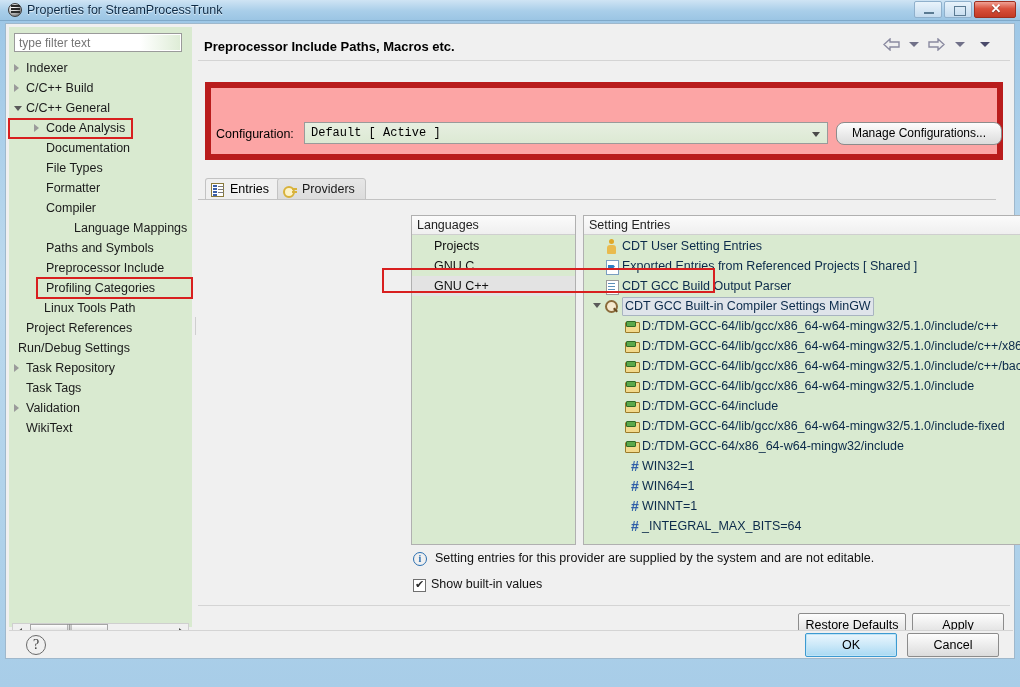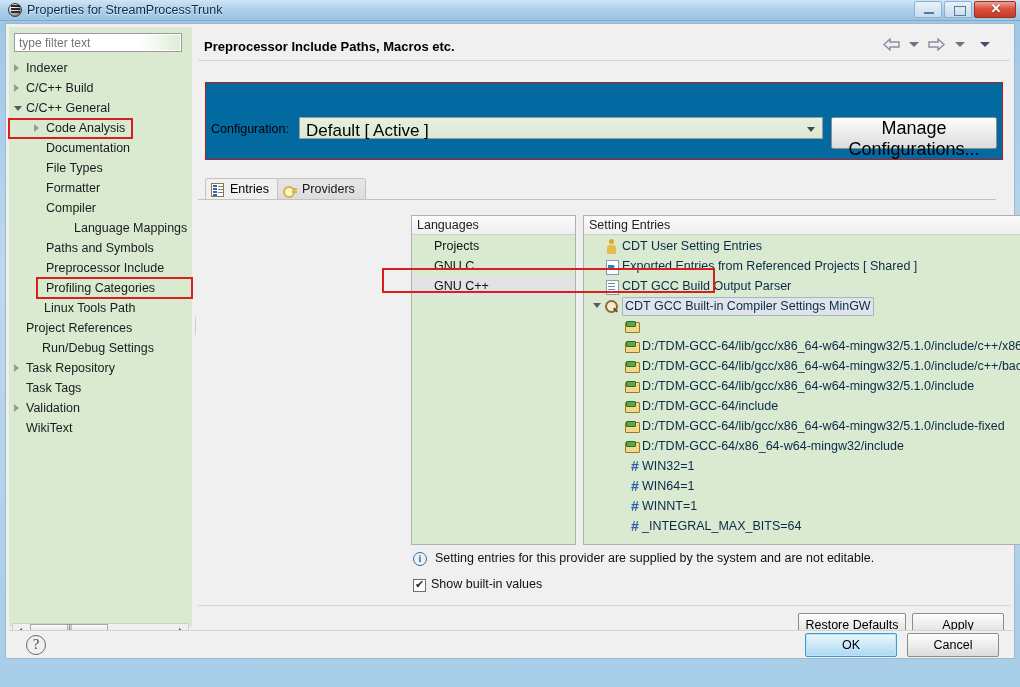--- a/index.html
+++ b/index.html
@@ -154,38 +154,38 @@
   }
   .nav-chevron.dim { border-top-color:#707088; }
 
   #title-sep {
     position: absolute; left: 0; top: 33px; width: 812px; height: 1px; background: #d4d4d4;
   }
 
   
   #configbox {
     position: absolute; left: 7px; top: 55px; width: 798px; height: 78px;
-    border: 1px solid #b91c1c; background: #0369a1;
+    border: 6px solid #b91c1c; background: #fca5a5;
   }
   #config-label { position:absolute; left:5px; top:39px; font-size:12.5px; color:#000; }
   #config-combo {
     position:absolute; left:93px; top:34px; width: 524px; height: 22px;
     background: linear-gradient(180deg,#e7efe1 0%, #dce9d3 100%);
     border: 1px solid #9a9a9a;
   }
-  #config-combo .val { position:absolute; left:6px; top:3px; font-size:17px; color:#000; }
+  #config-combo .val { position:absolute; left:6px; top:3px; font-size:12px; color:#000;font-family:Liberation Mono, monospace; }
   #config-combo .cbarrow {
     position:absolute; right:7px; top:9px; width:0;height:0;
     border-left:4px solid transparent;border-right:4px solid transparent;border-top:5px solid #4a4a4a;
   }
   #manage-btn {
-    position:absolute; left:625px; top:34px; width:166px; height:32px;
+    position:absolute; left:625px; top:34px; width:166px; height:23px;
     background: linear-gradient(180deg,#fdfdfd 0%, #eeeeee 45%, #dcdcdc 100%);
-    border:1px solid #8c8c8c; border-radius:2px;
-    font-size:18px; color:#000; text-align:center; line-height:21px;
+    border:1px solid #8c8c8c; border-radius:8px;
+    font-size:12px; color:#000; text-align:center; line-height:21px;
   }
 
   
   #tabs { position:absolute; left:7px; top:151px; width:798px; height:22px; }
   .tab {
     position:absolute; top:0; height:22px;
     font-size:12.5px; color:#000; line-height:21px;
     padding-left: 24px; padding-right: 10px;
   }
   #tab-entries {
@@ -417,21 +417,21 @@
           <div class="tnode">
             <div class="tlabel" style="left: 34px;">Profiling Categories</div>
           </div>
           <div class="tnode">
             <div class="tlabel" style="left: 14px; margin-left: 18px;">Linux Tools Path</div>
           </div>
           <div class="tnode">
             <div class="tlabel" style="left: 14px;">Project References</div>
           </div>
           <div class="tnode">
-            <div class="tlabel" style="left: 30px;">Run/Debug Settings</div>
+            <div class="tlabel" style="left: 6px;">Run/Debug Settings</div>
           </div>
           <div class="tnode">
             <div class="arrow closed" style="left: 2px;"></div>
             <div class="tlabel" style="left: 14px;">Task Repository</div>
           </div>
           <div class="tnode">
             <div class="tlabel" style="left: 14px;">Task Tags</div>
           </div>
           <div class="tnode">
             <div class="arrow closed" style="left: 2px;"></div>
@@ -521,20 +521,21 @@
               <div class="ico ico-doc"></div>
               <div class="etext">CDT GCC Build Output Parser</div>
             </div>
             <div class="erow selected-row">
               <div class="twisty"></div>
               <div class="ico ico-magnifier"></div>
               <div class="etext">CDT GCC Built-in Compiler Settings MinGW</div>
             </div>
             <div class="erow child">
               <div class="ico ico-folder"></div>
+              <div class="etext">D:/TDM-GCC-64/lib/gcc/x86_64-w64-mingw32/5.1.0/include/c++</div>
             </div>
             <div class="erow child">
               <div class="ico ico-folder"></div>
               <div class="etext">D:/TDM-GCC-64/lib/gcc/x86_64-w64-mingw32/5.1.0/include/c++/x86_64</div>
             </div>
             <div class="erow child">
               <div class="ico ico-folder"></div>
               <div class="etext">D:/TDM-GCC-64/lib/gcc/x86_64-w64-mingw32/5.1.0/include/c++/backw</div>
             </div>
             <div class="erow child">

